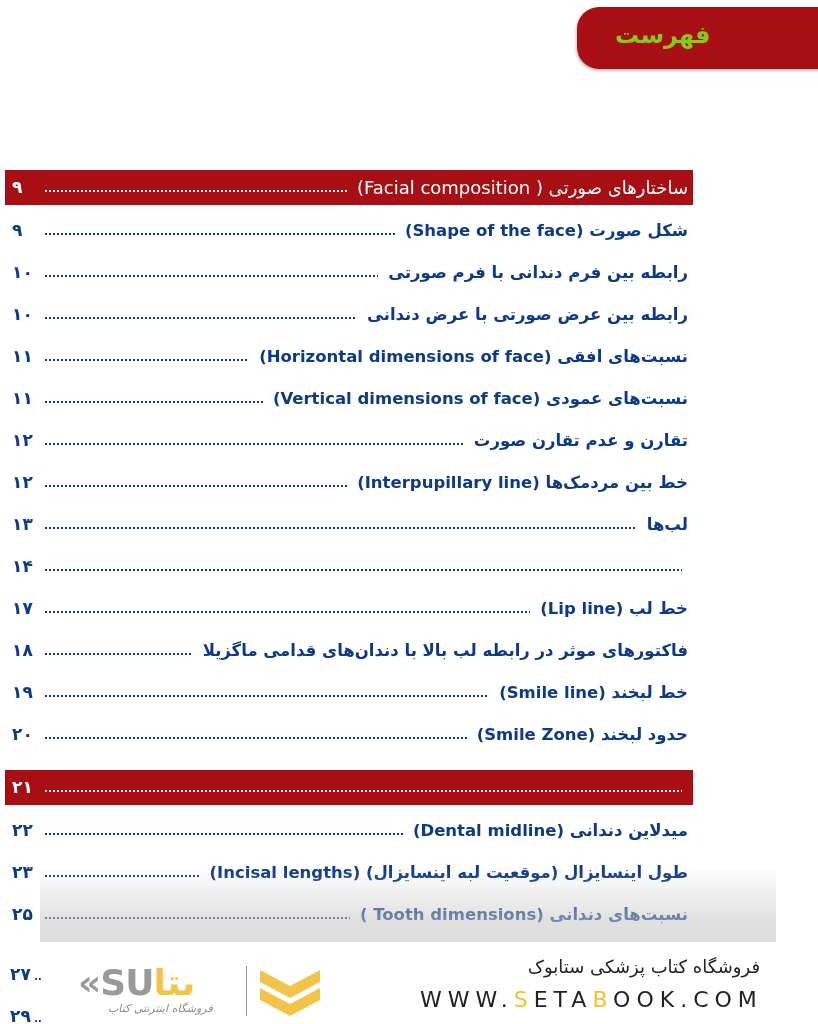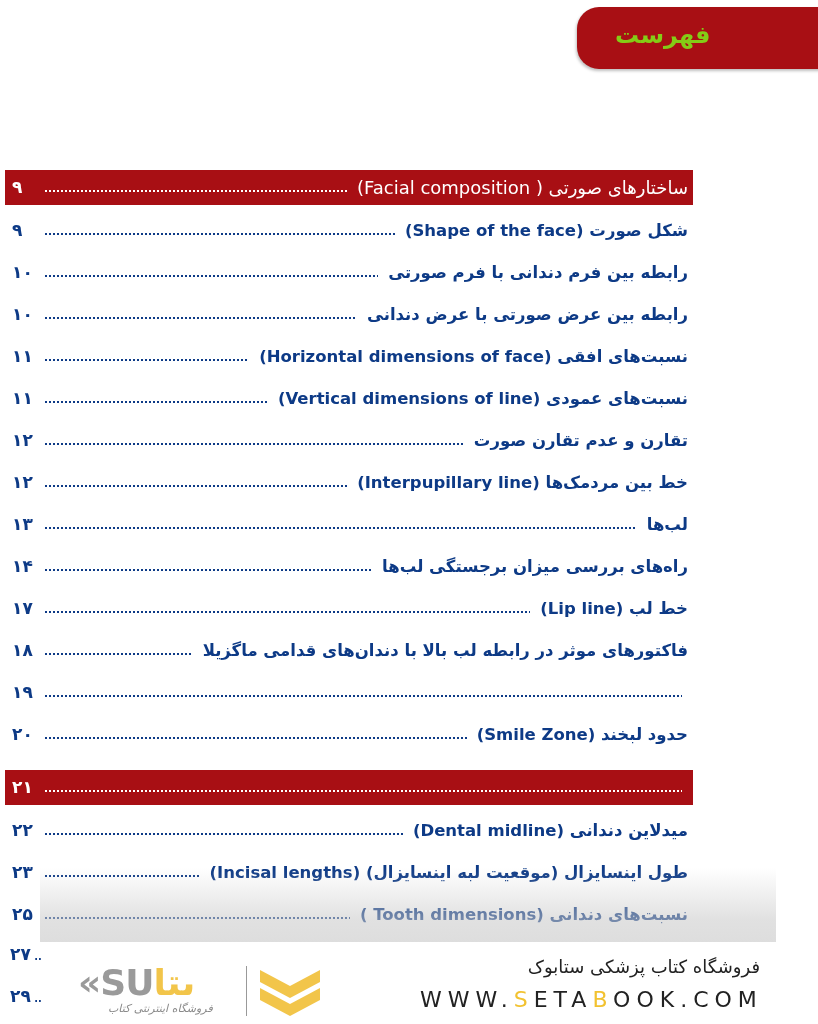--- a/index.html
+++ b/index.html
@@ -65,21 +65,21 @@
     .store-name {
       position: absolute; right: 58px; top: 956px; font-size: 18px; color: #222;
       direction: rtl;
     }
     .store-url {
       position: absolute; left: 420px; top: 987px; font-size: 22px; letter-spacing: 6px;
       color: #222; font-family: "DejaVu Sans", sans-serif;
     }
     .store-url .hl { color: #f2c230; }
     .stray-page {
-      position: absolute; left: 10px; font-weight: bold; color: #0d3a86; font-size: 17px;
+      position: absolute; left: 10px; font-weight: bold; color: #0d3a86; font-size: 17px; margin-top: 20px;
     }
     .stray-dots { font-size: 10px; }
   </style>
 </head>
 <body>
 
 <div class="title-tab">
   <span>فهرست</span>
 </div>
 
@@ -107,55 +107,55 @@
     <span class="label">رابطه بین عرض صورتی با عرض دندانی</span>
     <span class="leader"></span>
     <span class="page">۱۰</span>
   </div>
   <div class="row" style="top:341px;">
     <span class="label">نسبت‌های افقی (Horizontal dimensions of face)</span>
     <span class="leader"></span>
     <span class="page">۱۱</span>
   </div>
   <div class="row" style="top:383px;">
-    <span class="label">نسبت‌های عمودی (Vertical dimensions of line)</span>
+    <span class="label">نسبت‌های عمودی (Vertical dimensions of face)</span>
     <span class="leader"></span>
     <span class="page">۱۱</span>
   </div>
   <div class="row" style="top:425px;">
     <span class="label">تقارن و عدم تقارن صورت</span>
     <span class="leader"></span>
     <span class="page">۱۲</span>
   </div>
   <div class="row" style="top:467px;">
     <span class="label">خط بین مردمک‌ها (Interpupillary line)</span>
     <span class="leader"></span>
     <span class="page">۱۲</span>
   </div>
   <div class="row" style="top:509px;">
     <span class="label">لب‌ها</span>
     <span class="leader"></span>
     <span class="page">۱۳</span>
   </div>
   <div class="row" style="top:551px;">
-    <span class="label">راه‌های بررسی میزان برجستگی لب‌ها</span>
     <span class="leader"></span>
     <span class="page">۱۴</span>
   </div>
   <div class="row" style="top:593px;">
     <span class="label">خط لب (Lip line)</span>
     <span class="leader"></span>
     <span class="page">۱۷</span>
   </div>
   <div class="row" style="top:635px;">
     <span class="label">فاکتورهای موثر در رابطه لب بالا با دندان‌های قدامی ماگزیلا</span>
     <span class="leader"></span>
     <span class="page">۱۸</span>
   </div>
   <div class="row" style="top:677px;">
+    <span class="label">خط لبخند (Smile line)</span>
     <span class="leader"></span>
     <span class="page">۱۹</span>
   </div>
   <div class="row" style="top:719px;">
     <span class="label">حدود لبخند (Smile Zone)</span>
     <span class="leader"></span>
     <span class="page">۲۰</span>
   </div>
 
   <div class="section" style="top:770px;">

